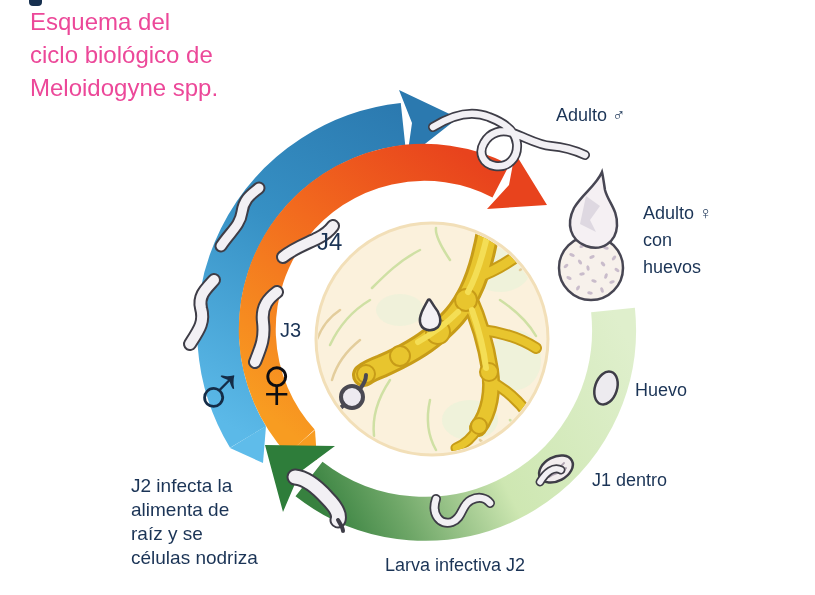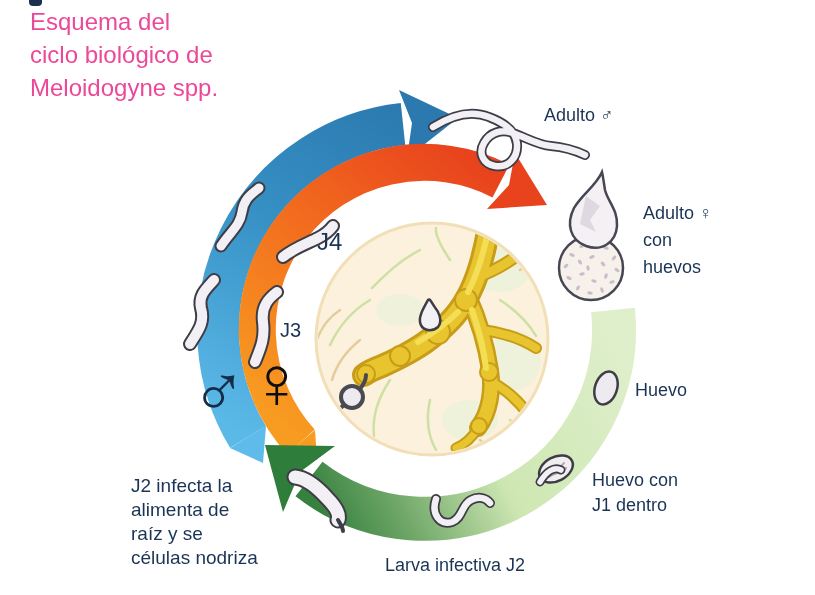--- a/index.html
+++ b/index.html
@@ -15,21 +15,21 @@
     font-size:24px;line-height:33px;font-weight:400;
   }
   .title .italic{}
   .crop-mark{
     position:absolute;left:29px;top:0;width:13px;height:6px;
     background:#17304f;border-radius:0 0 4px 4px;
   }
   .sym{position:absolute;font-weight:bold;line-height:1;}
   .sym-male{left:191px;top:352px;font-size:74px;color:#142c47;}
   .sym-female{left:249px;top:346px;font-size:74px;color:#0d0d12;}
-  .lbl-adult-male{left:544px;top:103px;}
+  .lbl-adult-male{left:556px;top:103px;}
   .lbl-adult-female{left:643px;top:200px;line-height:27px;}
   .lbl-egg{left:635px;top:378px;}
   .lbl-egg-j1{left:592px;top:468px;line-height:25px;}
   .lbl-larva{left:385px;top:553px;}
   .lbl-j2-infect{left:131px;top:474px;font-size:19px;line-height:24px;}
   .lbl-j3{left:280px;top:318px;font-size:20px;}
   .lbl-j4{left:317px;top:230px;font-size:24px;}
 </style>
 </head>
 <body>
@@ -239,21 +239,20 @@
 
   <div class="lbl lbl-adult-female">
     <div>Adulto ♀</div>
     <div>con</div>
     <div>huevos</div>
   </div>
 
   <div class="lbl lbl-egg">Huevo</div>
 
   <div class="lbl lbl-egg-j1">
-    <div>Huevo con</div>
     <div>J1 dentro</div>
   </div>
 
   <div class="lbl lbl-larva">Larva infectiva J2</div>
 
   <div class="lbl lbl-j2-infect">
     <div>J2 infecta la</div>
     <div>alimenta de</div>
     <div>raíz y se</div>
     <div>células nodriza</div>

